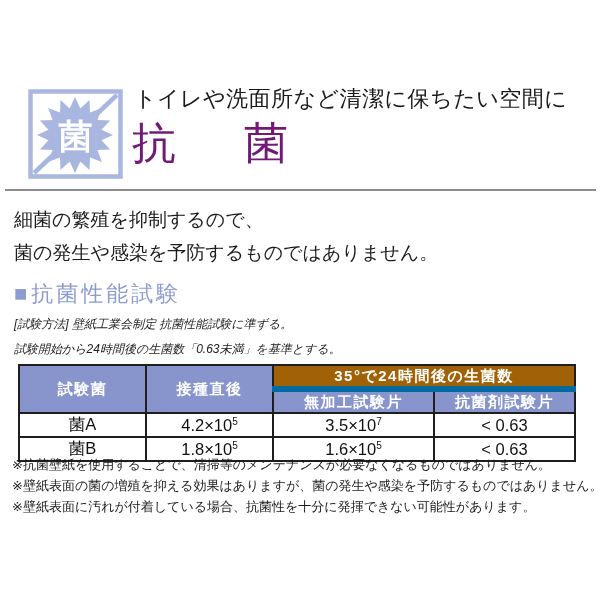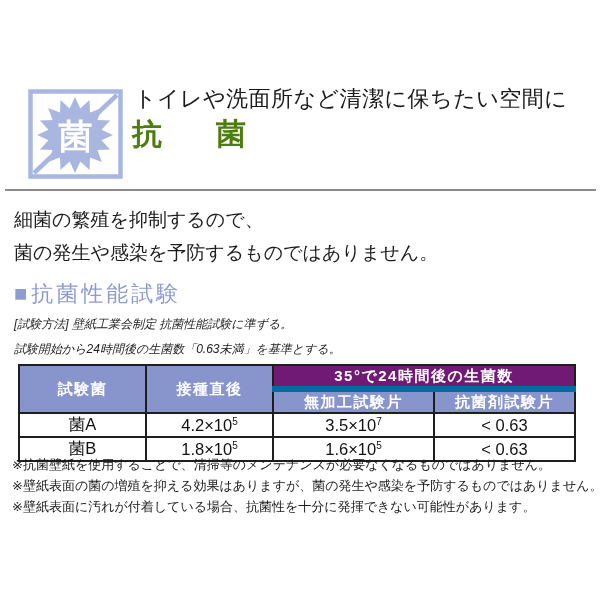--- a/index.html
+++ b/index.html
@@ -6,39 +6,39 @@
   .page {
     position:relative; width:600px; height:600px; background:#ffffff;
     font-family:"Liberation Sans","DejaVu Sans",sans-serif; overflow:hidden;
     color:#1c1c1c;
   }
   .abs { position:absolute; }
 
   
   .badge { left:28px; top:89px; width:95px; height:90px; }
   .tagline { left:134px; top:84px; font-size:22px; letter-spacing:0.5px; color:#1a1a1a; white-space:nowrap; }
-  .title { left:132px; top:114px; font-size:30px; font-weight:bold; letter-spacing:12px; color:#4d7c0f; white-space:nowrap; }
+  .title { left:132px; top:114px; font-size:44px; font-weight:normal; letter-spacing:12px; color:#701a75; white-space:nowrap; }
   .divider { left:5px; top:189px; width:591px; height:2px; background:#8c8c8c; }
 
   
   .intro { left:14px; top:203px; font-size:19px; line-height:33px; white-space:nowrap; }
 
   
   .section-heading { left:14px; top:279px; font-size:22px; letter-spacing:3px; color:#8d9bd1; white-space:nowrap; display:flex; align-items:center; }
   .section-heading .marker { margin-right:1px; }
 
   
   .method { left:14px; top:312px; font-size:12px; line-height:24.5px; white-space:nowrap;font-style:italic; }
 
   
   .tablewrap { left:18px; top:364px; }
   table.perf { border-collapse:collapse; table-layout:fixed; width:556px; }
   table.perf th, table.perf td { border:2px solid #1e1e1e; padding:0; text-align:center; vertical-align:middle; }
   table.perf th { background:#8795cc; color:#ffffff; font-size:15px; font-weight:bold; letter-spacing:1.5px; height:20px; }
-  table.perf th.group { background:#701a75; border-bottom:1px solid #b7c2e4; }
+  table.perf th.group { background:#a16207; border-bottom:1px solid #b7c2e4; }
   table.perf th.sub { border-top:6px solid #0369a1; }
   table.perf td { background:#ffffff; color:#111111; font-size:16.5px; height:21px;margin-top:31px; }
   table.perf td sup { font-size:10px; vertical-align:super; line-height:0; }
 
   
   .notes { left:12px; top:455px; font-size:13px; line-height:20.8px; white-space:nowrap; color:#1b1b1b; }
 </style>
 </head>
 <body>
 

